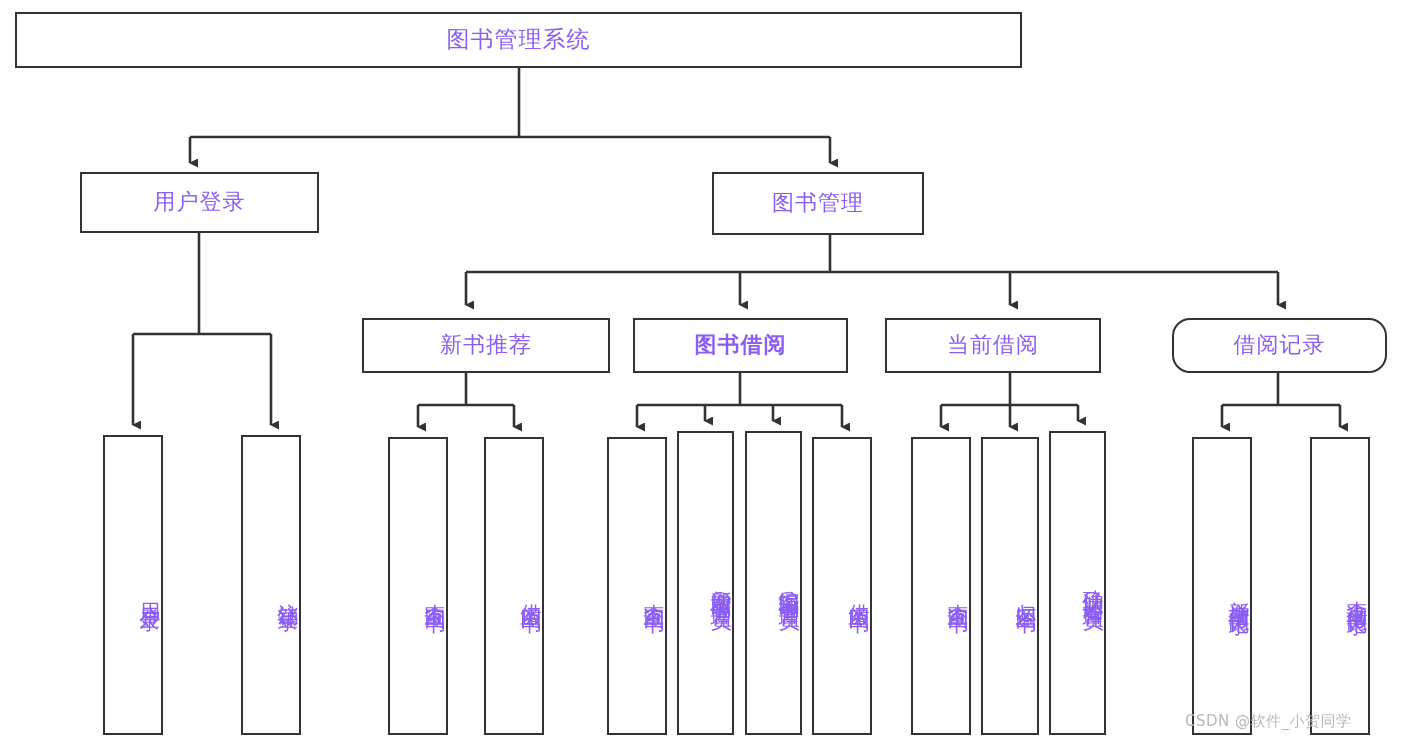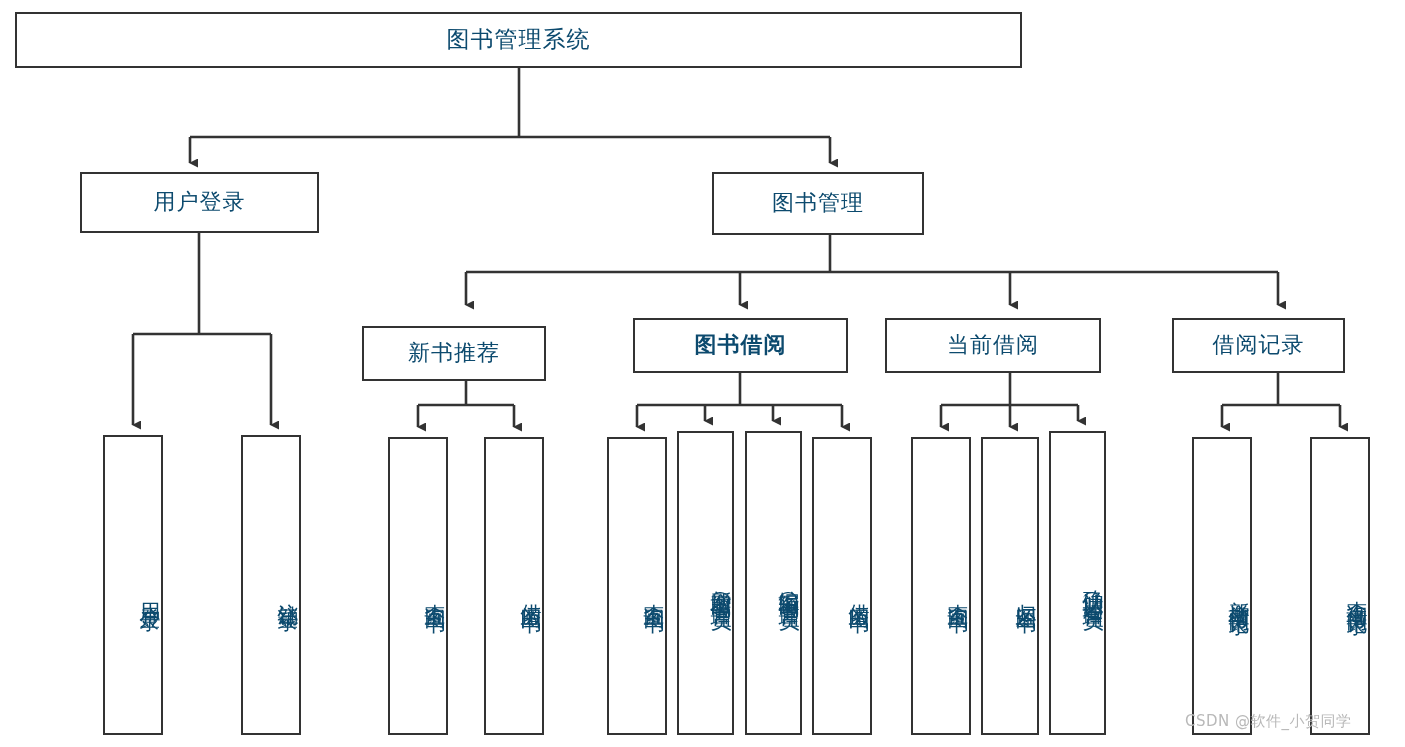--- a/index.html
+++ b/index.html
@@ -27,21 +27,21 @@
     pointer-events: none;
   }
   .node {
     position: absolute;
     box-sizing: border-box;
     border: 2px solid #333333;
     background: #ffffff;
     display: flex;
     align-items: center;
     justify-content: center;
-    color: #0c4a6e;
+    color: #8b5cf6;
     line-height: 1.12;
     z-index: 2;
   }
   .node.h {
     font-size: 22px;
     letter-spacing: 1px;
   }
   .node.root {
     font-size: 23px;
   }
@@ -129,30 +129,30 @@
     <span>图书管理系统</span>
   </div>
 
   <div class="node h" style="left:80px; top:172px; width:239px; height:61px;">
     <span>用户登录</span>
   </div>
   <div class="node h" style="left:712px; top:172px; width:212px; height:63px;">
     <span>图书管理</span>
   </div>
 
-  <div class="node h" style="left:362px; top:326px; width:184px; height:55px;justify-content:center;">
+  <div class="node h" style="left:362px; top:318px; width:248px; height:55px;justify-content:center;">
     <span>新书推荐</span>
   </div>
   <div class="node h" style="left:633px; top:318px; width:215px; height:55px;font-weight:bold;">
     <span>图书借阅</span>
   </div>
   <div class="node h" style="left:885px; top:318px; width:216px; height:55px;">
     <span>当前借阅</span>
   </div>
-  <div class="node h" style="left:1172px; top:318px; width:173px; height:55px;">
+  <div class="node h" style="left:1172px; top:318px; width:215px; height:55px;border-radius:18px;">
     <span>借阅记录</span>
   </div>
 
   <div class="node v" style="left:103px; top:435px; width:60px; height:300px;">
     <span class="vtxt">用户登录</span>
   </div>
   <div class="node v" style="left:241px; top:435px; width:60px; height:300px;">
     <span class="vtxt">注销登录</span>
   </div>
 

